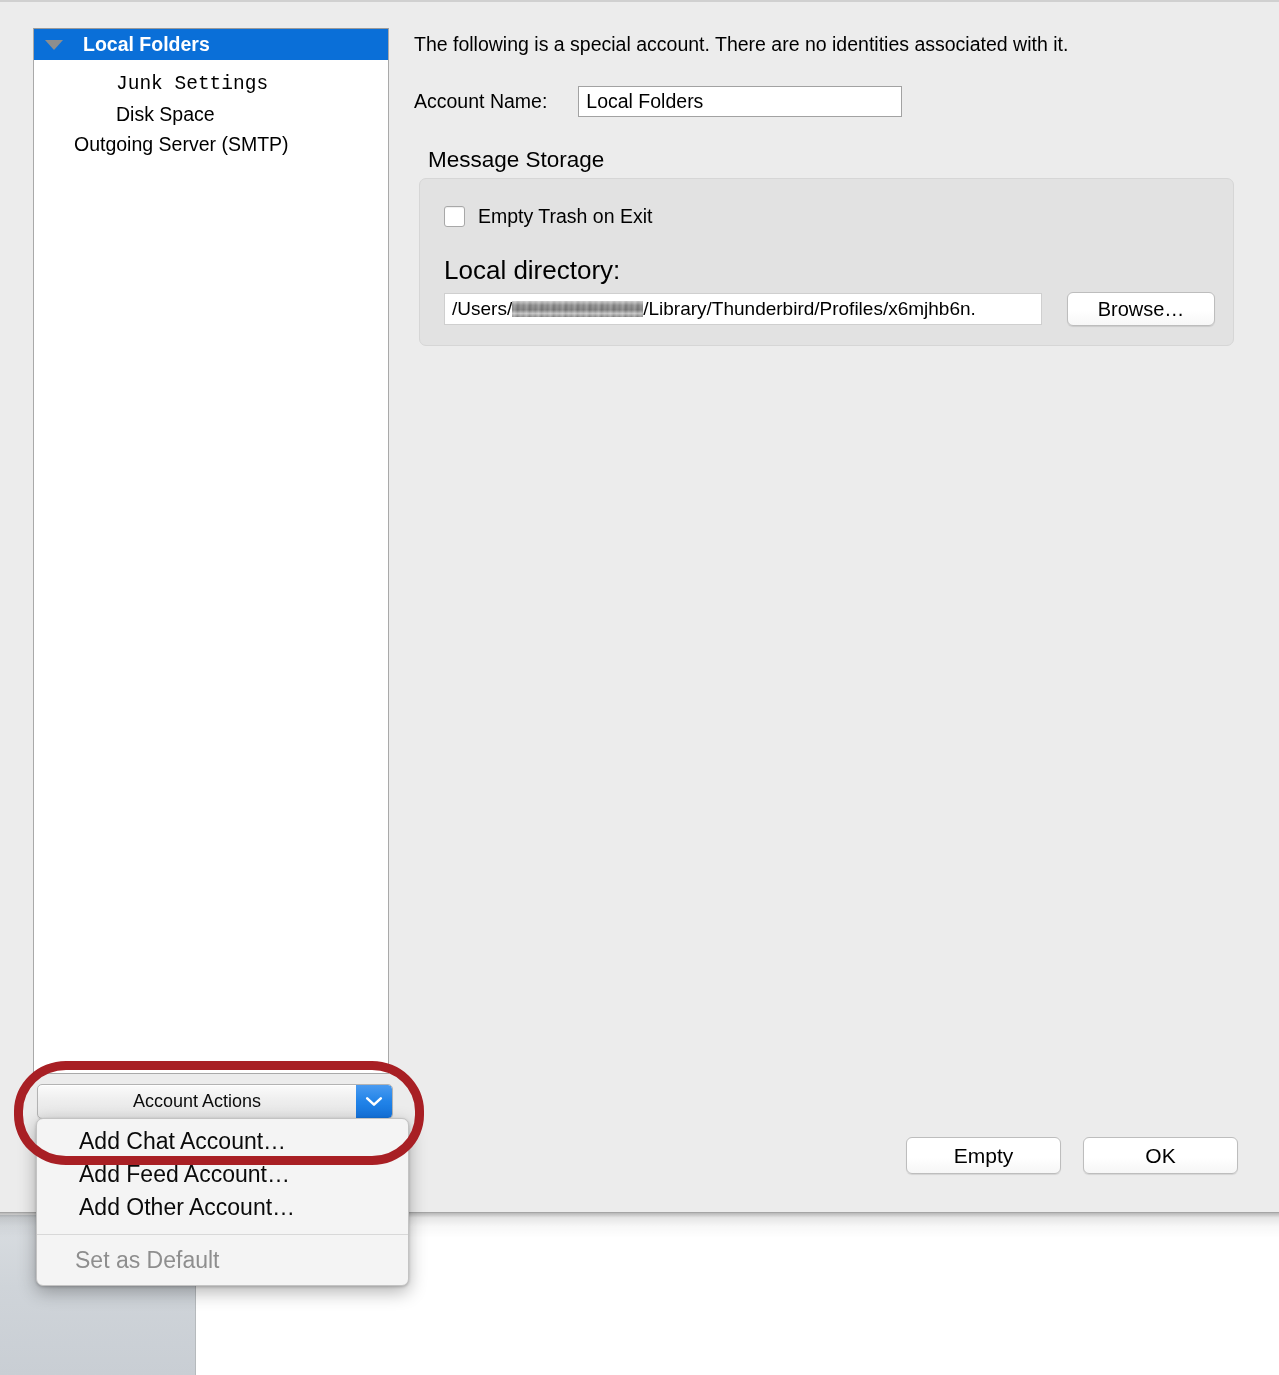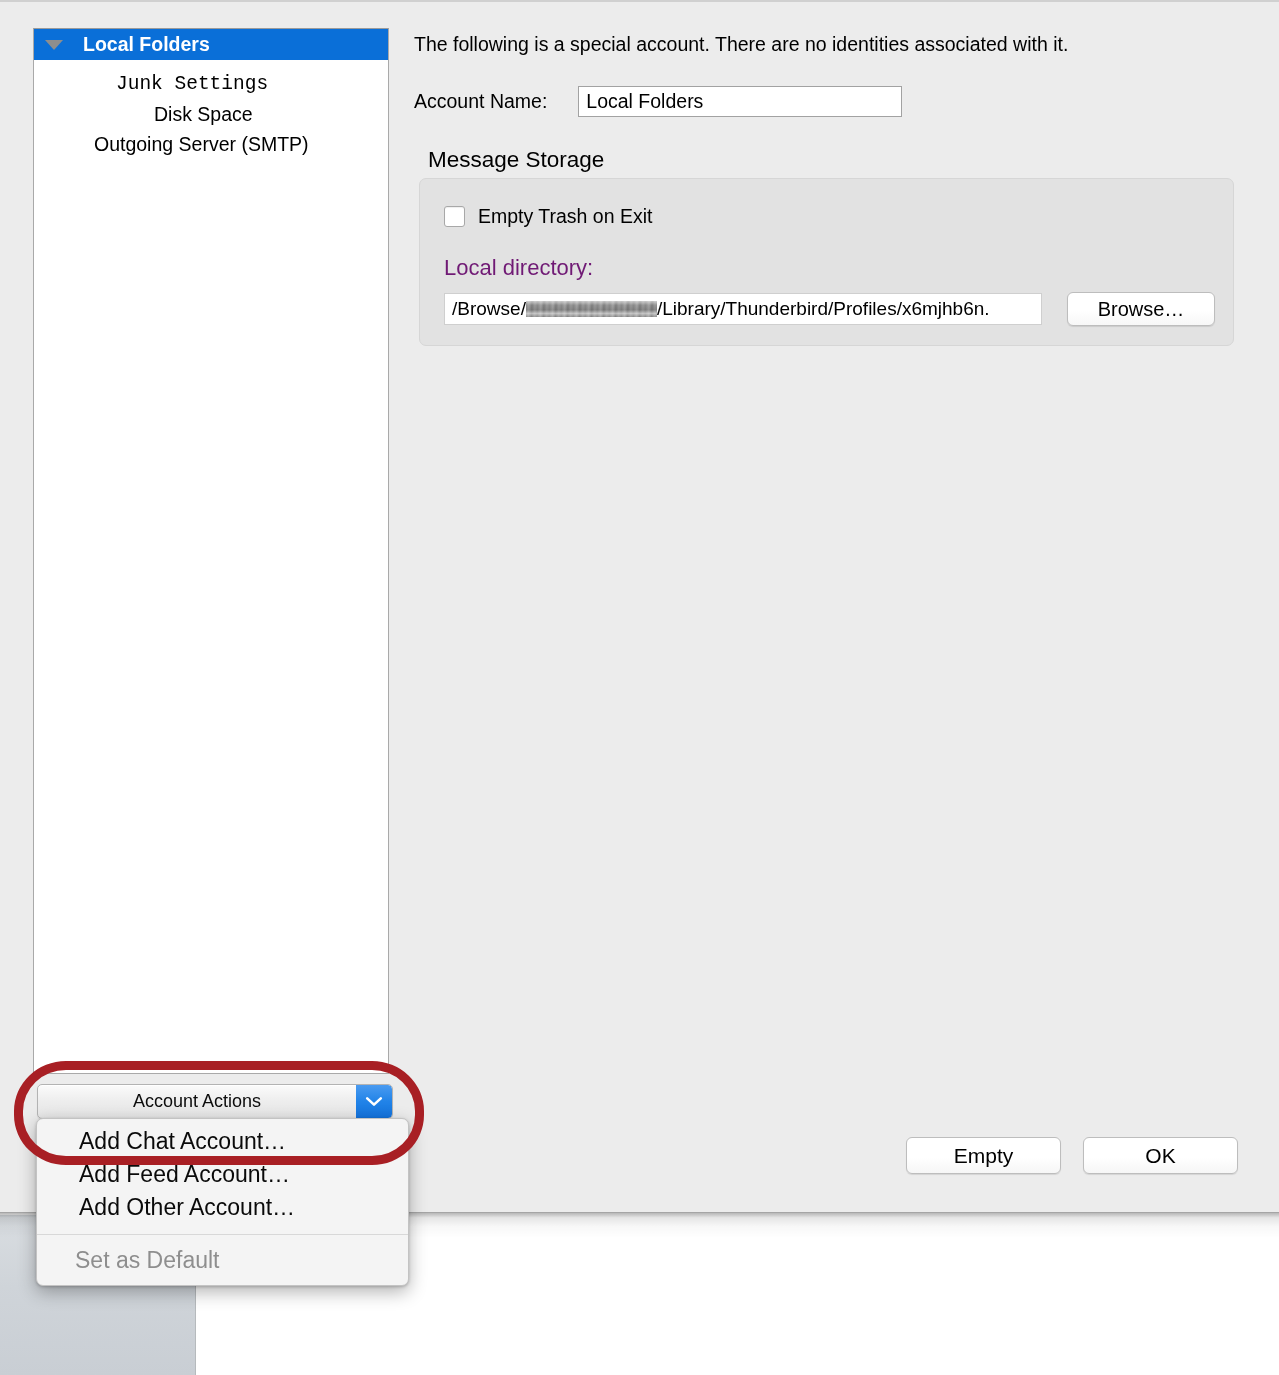--- a/index.html
+++ b/index.html
@@ -96,22 +96,22 @@
     width: 0; height: 0;
     border-left: 9px solid transparent;
     border-right: 9px solid transparent;
     border-top: 10px solid #8e8e8e;
   }
   .tree-label {
     display: block;
   }
   .tree-row.root .tree-label { padding-left: 49px; }
   .tree-row.child-1 { padding-left: 82px; margin-top: 9px; font-family: Liberation Mono, monospace; }
-  .tree-row.child-2 { padding-left: 120px; }
-  .tree-row.child-3 { padding-left: 40px; margin-left: 20px; }
+  .tree-row.child-2 { padding-left: 82px; }
+  .tree-row.child-3 { padding-left: 40px; }
 
   
   #account-actions-dropdown {
     position: absolute;
     left: 37px;
     top: 1082px;
     width: 356px;
     height: 35px;
     box-sizing: border-box;
     border: 1px solid #b3b3b3;
@@ -243,22 +243,22 @@
     box-shadow: 0 1px 1px rgba(0,0,0,0.07) inset;
   }
   #empty-trash-label {
     font-size: 19.5px;
     color: #000000;
   }
   #local-directory-label {
     position: absolute;
     left: 24px;
     top: 76px;
-    font-size: 22px;
-    color: #701a75;
+    font-size: 26px;
+    color: #000000;
     text-align: right;
   }
   #local-directory-row {
     position: absolute;
     left: 24px;
     top: 113px;
     display: flex;
     align-items: center;
   }
   #local-directory-input {
@@ -389,21 +389,21 @@
   <div id="message-storage-group">
 
     <div id="empty-trash-row">
       <span id="empty-trash-checkbox"></span>
       <span id="empty-trash-label">Empty Trash on Exit</span>
     </div>
 
     <div id="local-directory-label">Local directory:</div>
 
     <div id="local-directory-row">
-      <div id="local-directory-input"><span>/Browse/</span><span id="directory-redaction"></span><span>/Library/Thunderbird/Profiles/x6mjhb6n.</span></div>
+      <div id="local-directory-input"><span>/Users/</span><span id="directory-redaction"></span><span>/Library/Thunderbird/Profiles/x6mjhb6n.</span></div>
       <button id="browse-button">Browse…</button>
     </div>
 
   </div>
 
   <div id="footer-buttons">
     <button class="footer-button">Empty</button>
     <button class="footer-button">OK</button>
   </div>
 

